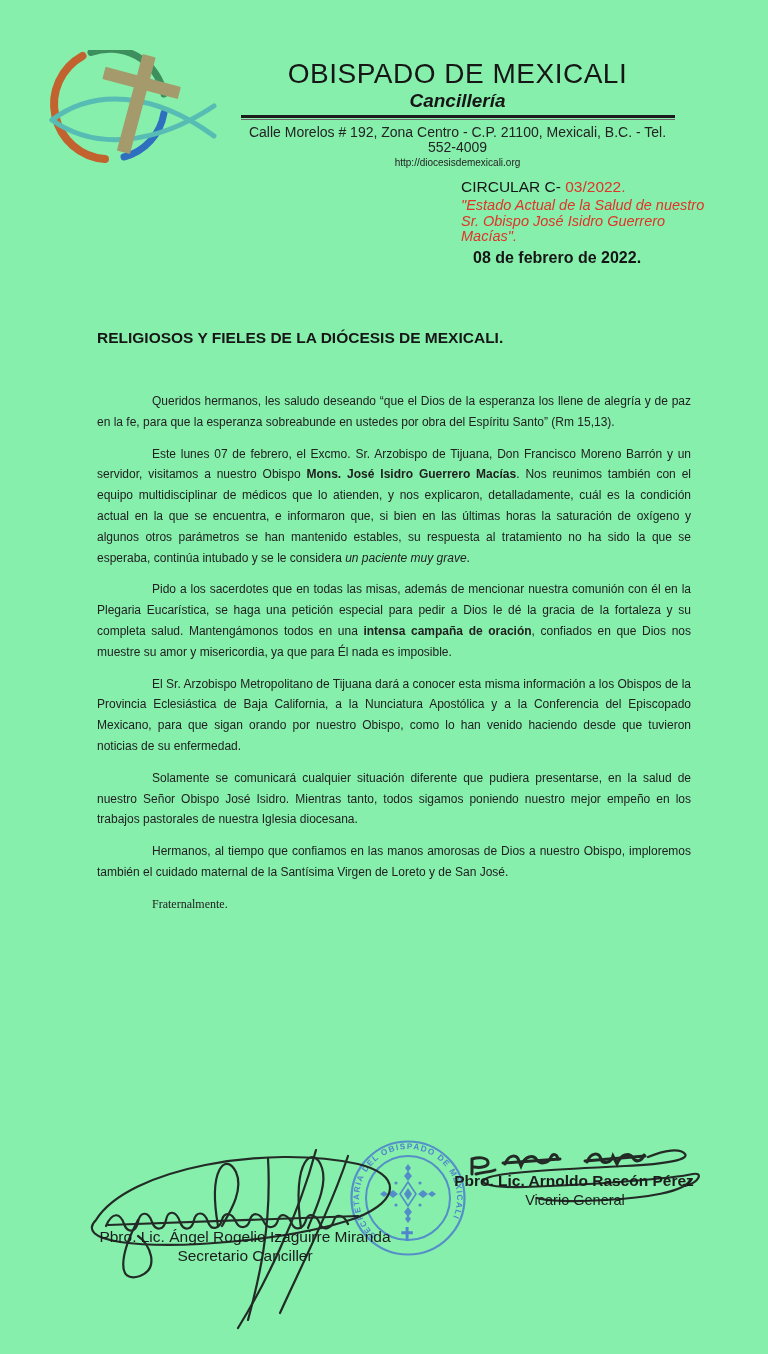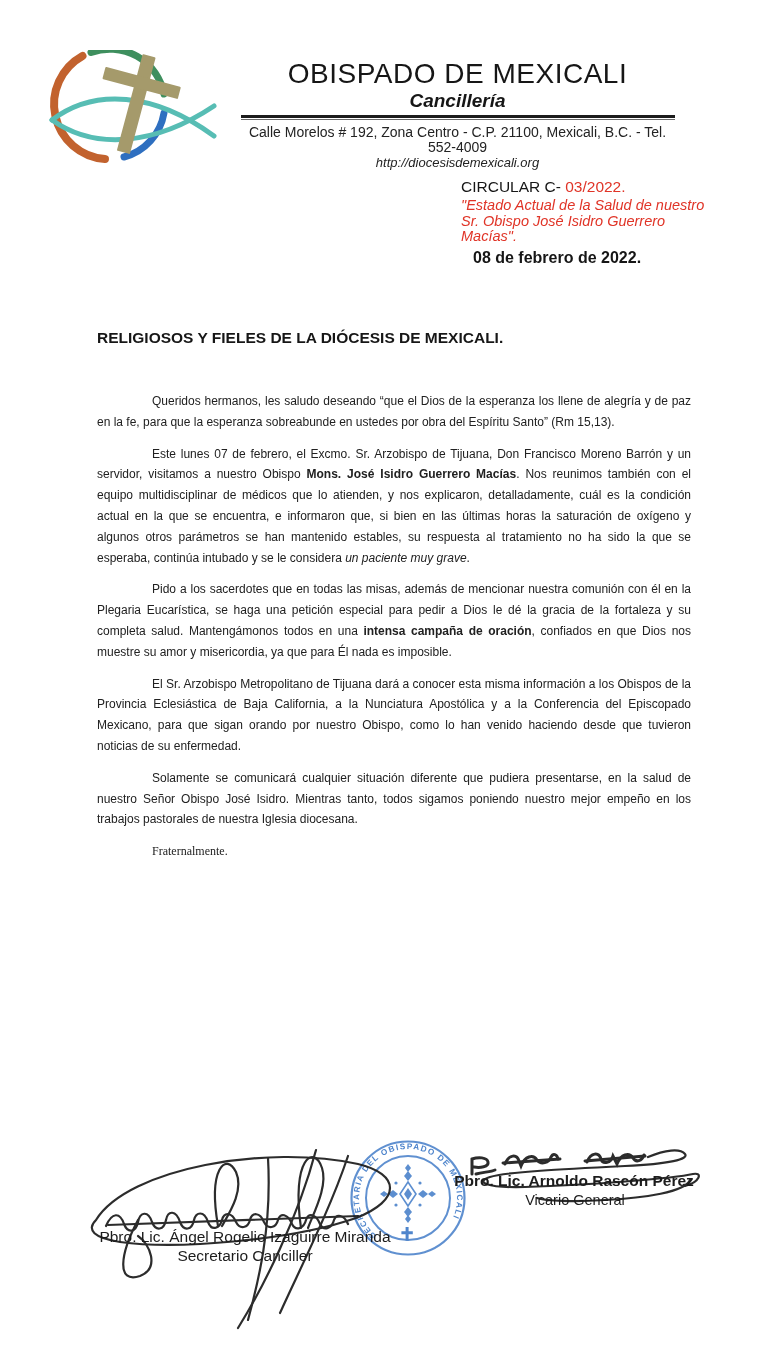--- a/index.html
+++ b/index.html
@@ -1,28 +1,28 @@
 <!DOCTYPE html>
 <html><head>
 <meta charset="utf-8">
 <style>
   html,body{margin:0;padding:0;background:#e9e9e9;}
   .page{
-    position:relative;width:768px;height:1354px;background:#ffffff;
+    position:relative;width:768px;height:1354px;background:#86efac;
     margin:0 auto;overflow:hidden;
     font-family:"Liberation Sans", sans-serif;color:#1e1e1e;
   }
   
   .logo{position:absolute;left:44px;top:50px;width:182px;height:128px;}
   .org-header{position:absolute;left:235px;top:58px;width:445px;text-align:center;}
   .org-name{font-size:28px;line-height:32px;letter-spacing:0.5px;color:#161616;font-weight:400;}
   .org-dept{font-size:19px;line-height:21px;font-weight:bold;font-style:italic;color:#161616;}
   .org-rule{width:434px;margin:4px auto 5px auto;border-top:3px solid #1c1c1c;border-bottom:1px solid #6a6a6a;height:1px;}
   .org-addr{font-size:14px;line-height:15px;color:#232323;}
-  .org-web{font-size:13px;line-height:15px;color:#232323;font-style:italic;}
+  .org-web{font-size:10px;line-height:15px;color:#232323;}
   
   .reference{position:absolute;left:461px;top:177px;width:254px;}
   .ref-line{font-size:15.5px;font-weight:normal;line-height:19px;color:#161616;}
   .ref-num{color:#e03427;}
   .ref-subject{font-size:14.5px;line-height:15.5px;font-style:italic;color:#e03427;margin-top:2px;}
   .ref-date{font-size:16px;font-weight:bold;color:#161616;margin-top:4px;margin-left:12px;}
   
   .recipients{position:absolute;left:97px;top:327px;width:560px;
     font-size:15.5px;font-weight:bold;line-height:22px;color:#161616;}
   
@@ -82,20 +82,21 @@
     <div>RELIGIOSOS Y FIELES DE LA DIÓCESIS DE MEXICALI.</div>
   </div>
 
   <div class="body-text">
     <div>
         <p class="para"><span>Queridos hermanos, les saludo deseando “que el Dios de la esperanza los llene de alegría y de paz en la fe, para que la esperanza sobreabunde en ustedes por obra del Espíritu Santo” (Rm 15,13).</span></p>
         <p class="para"><span>Este lunes 07 de febrero, el Excmo. Sr. Arzobispo de Tijuana, Don Francisco Moreno Barrón y un servidor, visitamos a nuestro Obispo </span><span class="b">Mons. José Isidro Guerrero Macías</span><span>. Nos reunimos también con el equipo multidisciplinar de médicos que lo atienden, y nos explicaron, detalladamente, cuál es la condición actual en la que se encuentra, e informaron que, si bien en las últimas horas la saturación de oxígeno y algunos otros parámetros se han mantenido estables, su respuesta al tratamiento no ha sido la que se esperaba, continúa intubado y se le considera </span><span class="i">un paciente muy grave</span><span>.</span></p>
         <p class="para"><span>Pido a los sacerdotes que en todas las misas, además de mencionar nuestra comunión con él en la Plegaria Eucarística, se haga una petición especial para pedir a Dios le dé la gracia de la fortaleza y su completa salud. Mantengámonos todos en una </span><span class="b">intensa campaña de oración</span><span>, confiados en que Dios nos muestre su amor y misericordia, ya que para Él nada es imposible.</span></p>
         <p class="para"><span>El Sr. Arzobispo Metropolitano de Tijuana dará a conocer esta misma información a los Obispos de la Provincia Eclesiástica de Baja California, a la Nunciatura Apostólica y a la Conferencia del Episcopado Mexicano, para que sigan orando por nuestro Obispo, como lo han venido haciendo desde que tuvieron noticias de su enfermedad.</span></p>
         <p class="para"><span>Solamente se comunicará cualquier situación diferente que pudiera presentarse, en la salud de nuestro Señor Obispo José Isidro. Mientras tanto, todos sigamos poniendo nuestro mejor empeño en los trabajos pastorales de nuestra Iglesia diocesana.</span></p>
+        <p class="para"><span>Hermanos, al tiempo que confiamos en las manos amorosas de Dios a nuestro Obispo, imploremos también el cuidado maternal de la Santísima Virgen de Loreto y de San José.</span></p>
       </div>
     <p class="closing">Fraternalmente.</p>
   </div>
 
   <svg class="seal-svg" viewBox="0 0 120 120" aria-hidden="true">
     <g stroke="#4f85cc" fill="none" opacity="0.9">
       <circle cx="60" cy="60" r="56.5" stroke-width="2.2"></circle>
       <circle cx="60" cy="60" r="42" stroke-width="2"></circle>
     </g>
     <defs>

